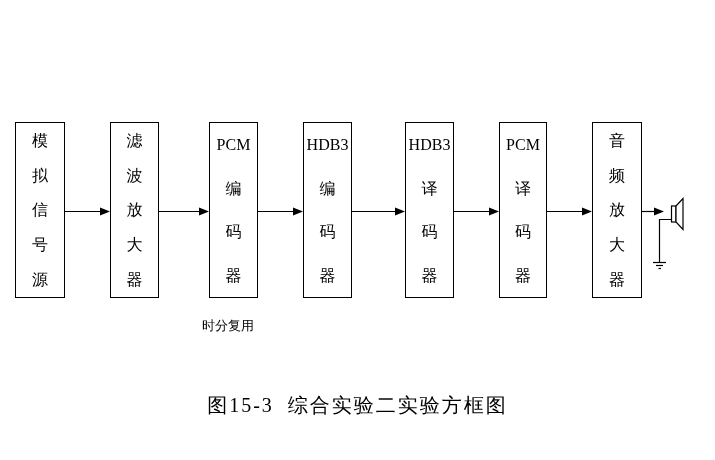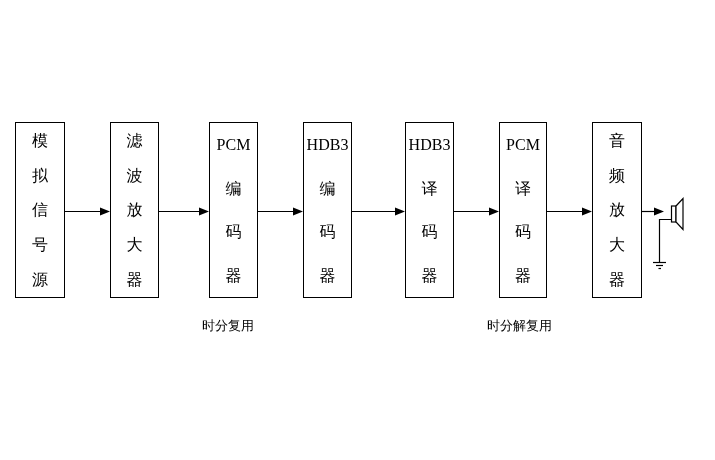--- a/index.html
+++ b/index.html
@@ -131,16 +131,16 @@
 
   <div class="block b7">
     <span class="bl">音</span>
     <span class="bl">频</span>
     <span class="bl">放</span>
     <span class="bl">大</span>
     <span class="bl">器</span>
   </div>
 
   <div class="side-label tdm">时分复用</div>
-  <div class="side-label tdd">时分解复用</div>
 
+  <div class="caption">图15-3  综合实验二实验方框图</div>
 
 </div>
 
 </body></html>

